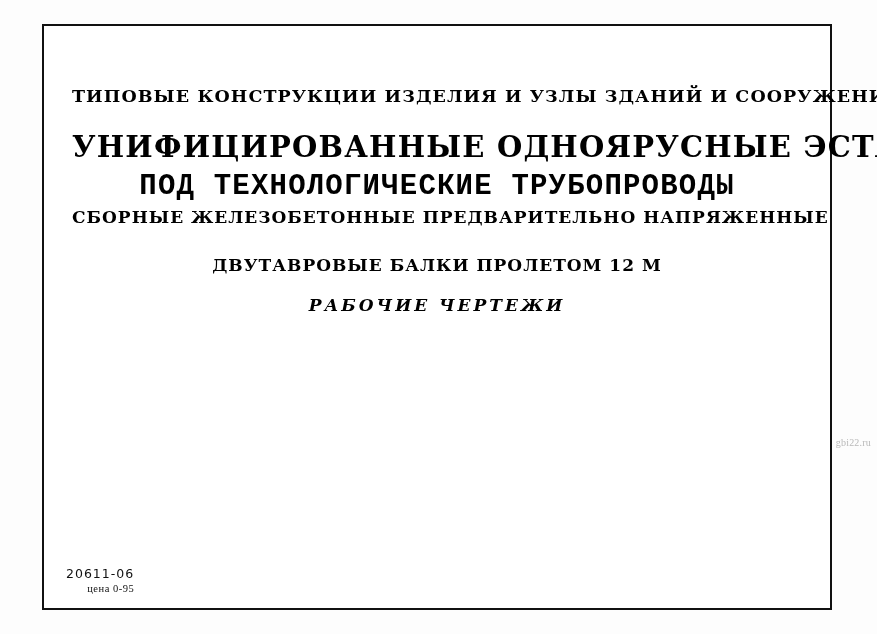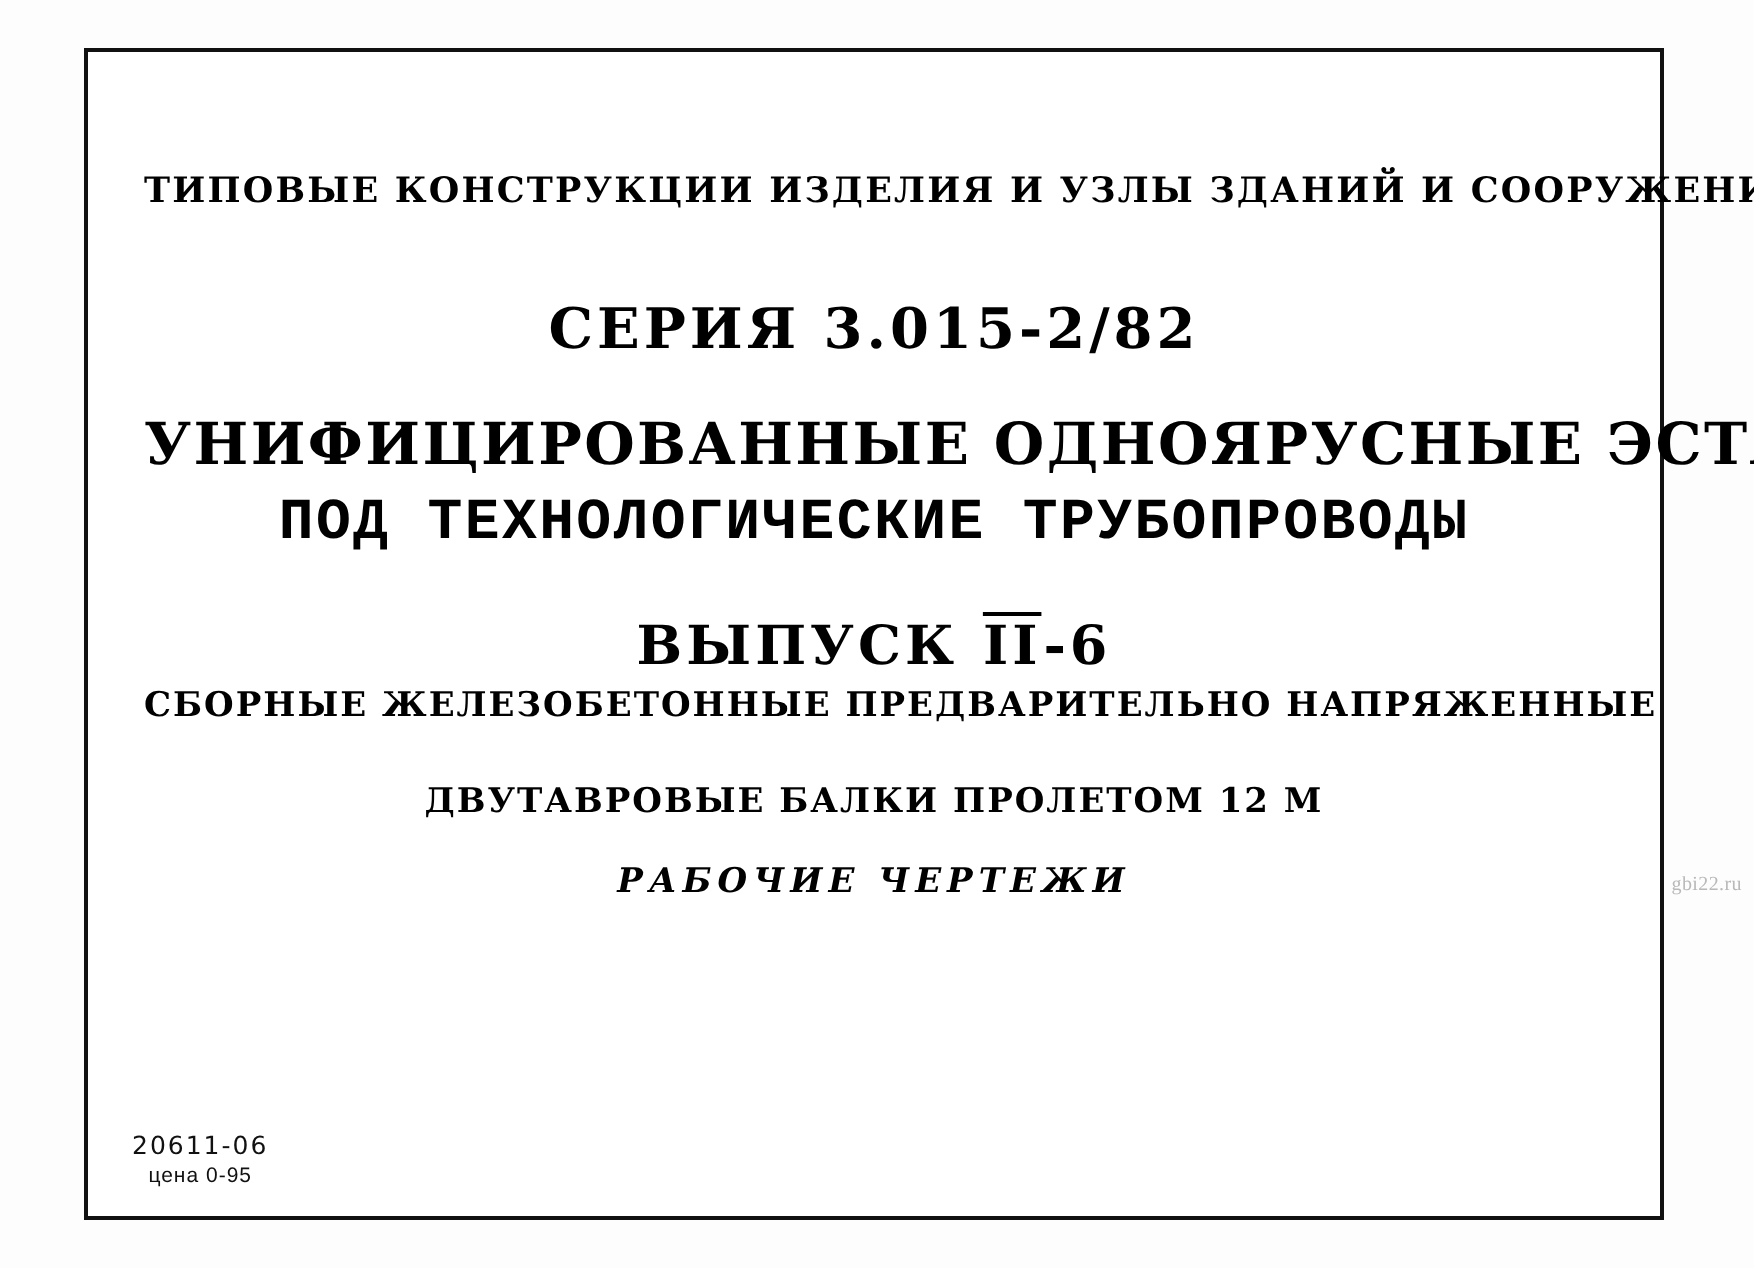--- a/index.html
+++ b/index.html
@@ -98,30 +98,30 @@
     font-size: 17px;
     margin-top: 20px;
     letter-spacing: 3px;
     font-family: "DejaVu Serif", serif;
     font-style: italic;
   }
   .footer {
     position: absolute;
     left: 66px;
     bottom: 40px;
-    text-align: center;
+    text-align: right;
   }
   .footer .code {
     font-family: "DejaVu Sans", sans-serif;
     font-size: 12.5px;
     color: #111;
     letter-spacing: 1px;
   }
   .footer .price {
-    font-family: Liberation Sans, sans-serif;
+    font-family: Liberation Serif, serif;
     font-size: 10.5px;
     color: #111;
     letter-spacing: 0.5px;
     margin-top: 2px;
   }
   .watermark {
     position: absolute;
     right: 6px;
     top: 437px;
     font-size: 10px;
@@ -134,30 +134,25 @@
 <body>
 
 <div class="page">
 
   <div class="sheet-border"></div>
 
   <div class="content">
 
     <div class="line l-header">ТИПОВЫЕ КОНСТРУКЦИИ ИЗДЕЛИЯ  И  УЗЛЫ  ЗДАНИЙ И СООРУЖЕНИЙ</div>
 
-    <div class="line l-series">СЕРИЯ 3.015-2/82</div>
 
     <div class="line l-title1">УНИФИЦИРОВАННЫЕ ОДНОЯРУСНЫЕ ЭСТАКАДЫ</div>
 
     <div class="line l-title2">ПОД  ТЕХНОЛОГИЧЕСКИЕ  ТРУБОПРОВОДЫ</div>
 
-    <div class="line l-issue">
-      <span>ВЫПУСК</span>
-      <span class="roman">II</span><span>-6</span>
-    </div>
 
     <div class="line l-sub1">СБОРНЫЕ  ЖЕЛЕЗОБЕТОННЫЕ  ПРЕДВАРИТЕЛЬНО  НАПРЯЖЕННЫЕ</div>
 
     <div class="line l-sub2">ДВУТАВРОВЫЕ  БАЛКИ  ПРОЛЕТОМ  12 М</div>
 
     <div class="line l-sub3">РАБОЧИЕ   ЧЕРТЕЖИ</div>
 
   </div>
 
   <div class="footer">

